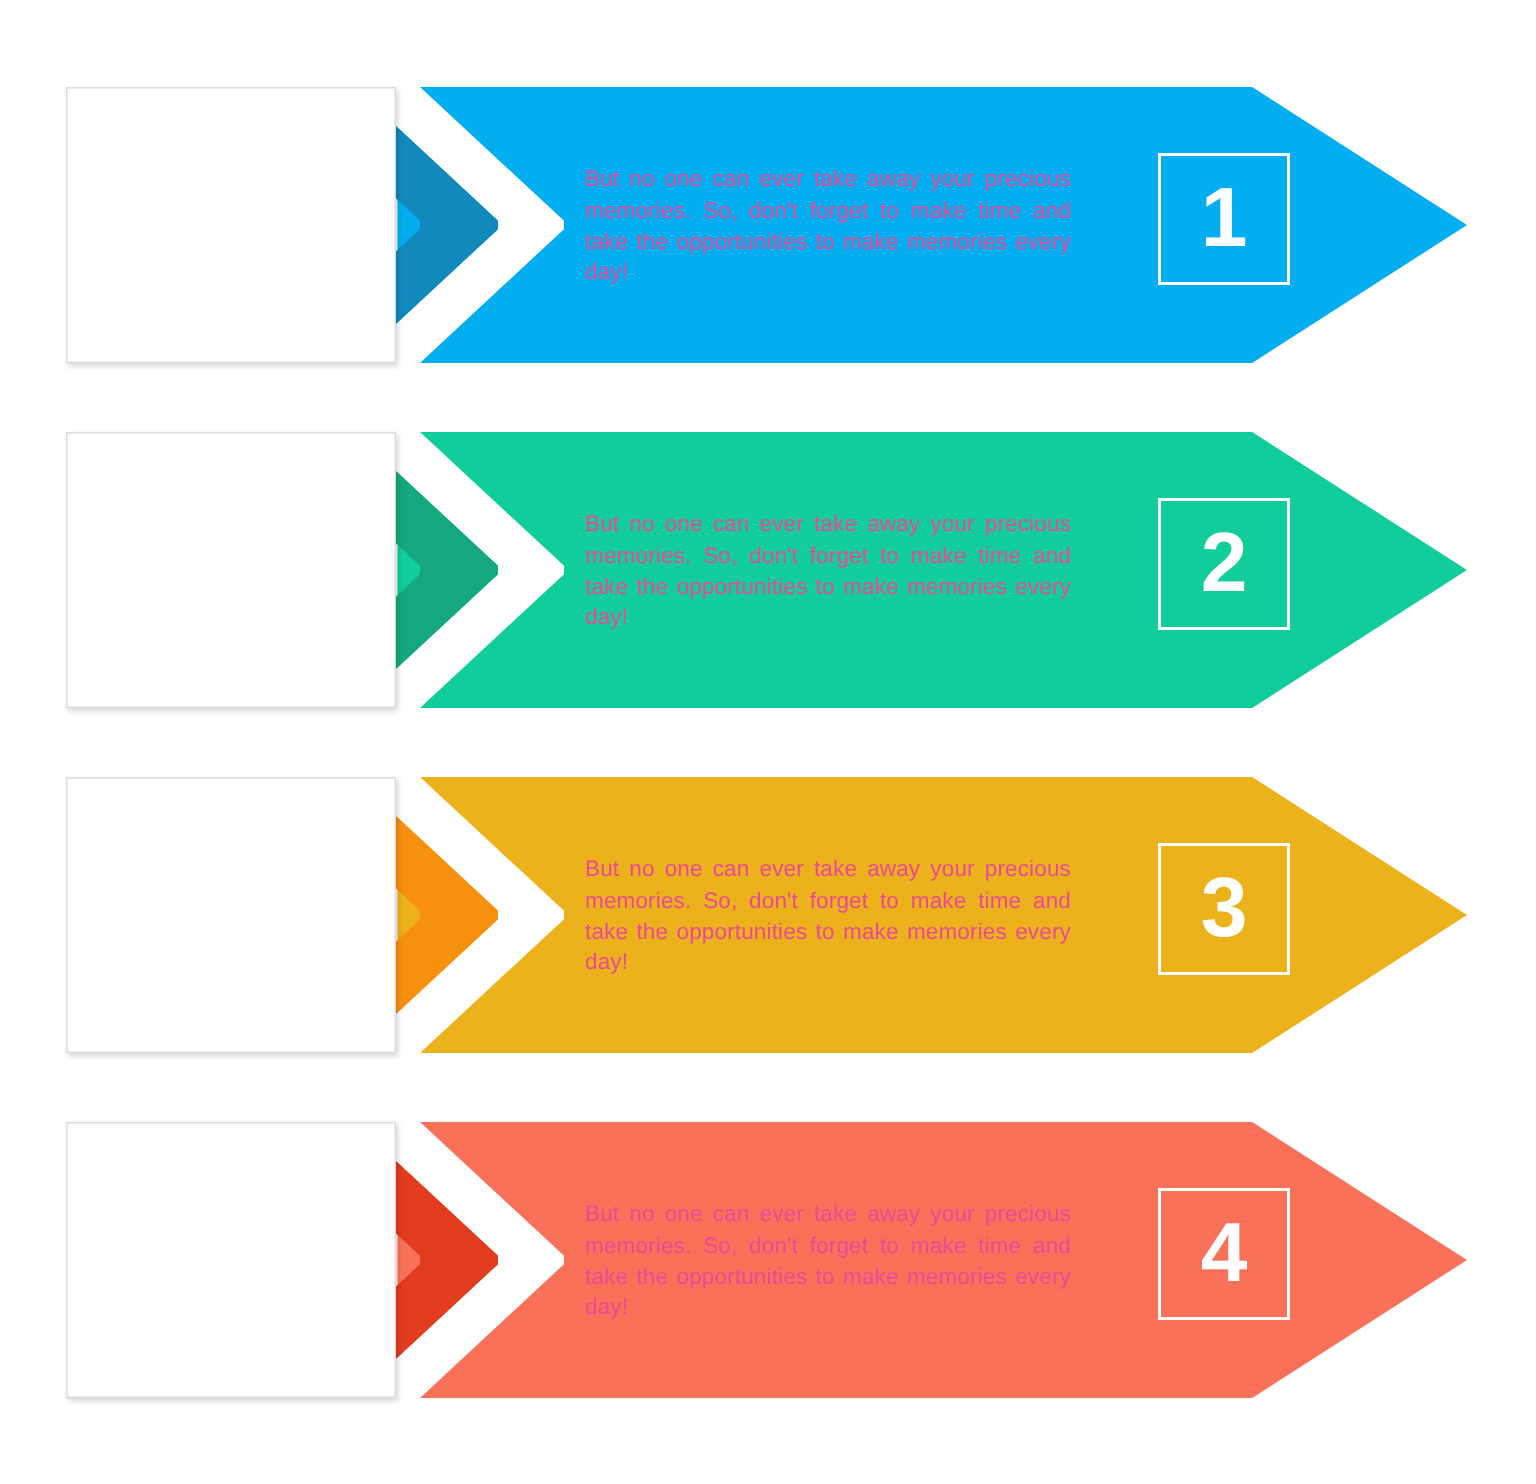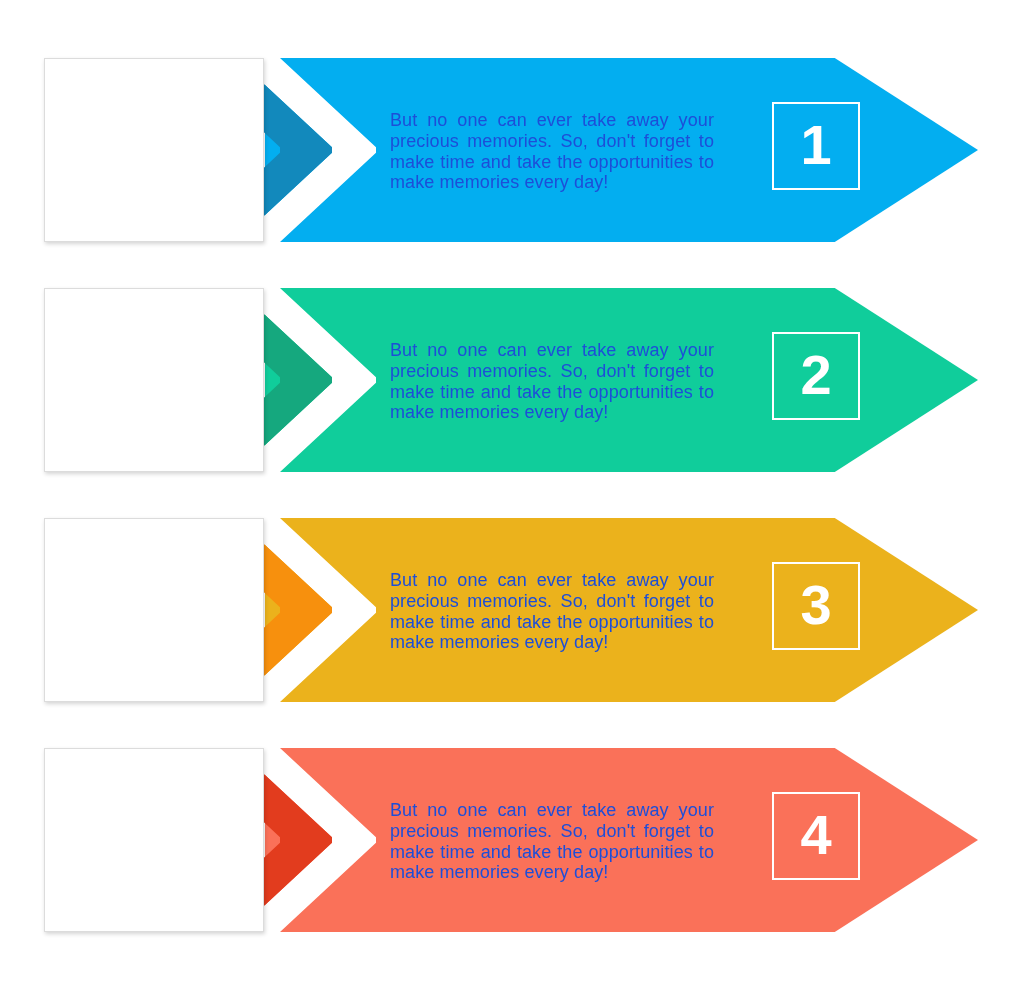--- a/index.html
+++ b/index.html
@@ -87,22 +87,22 @@
     height: 184px;
     background: #ffffff;
   }
 
   
   .row-text {
     position: absolute;
     left: 350px;
     top: 58px;
     width: 324px;
-    color: #1d4ed8;
-    font-size: 18px;
+    color: #ec4899;
+    font-size: 15px;
     line-height: 20.8px;
     text-align: justify;
     text-justify: inter-word;
     letter-spacing: 0.1px;
   }
 
   
   .number-badge {
     position: absolute;
     left: 732px;

